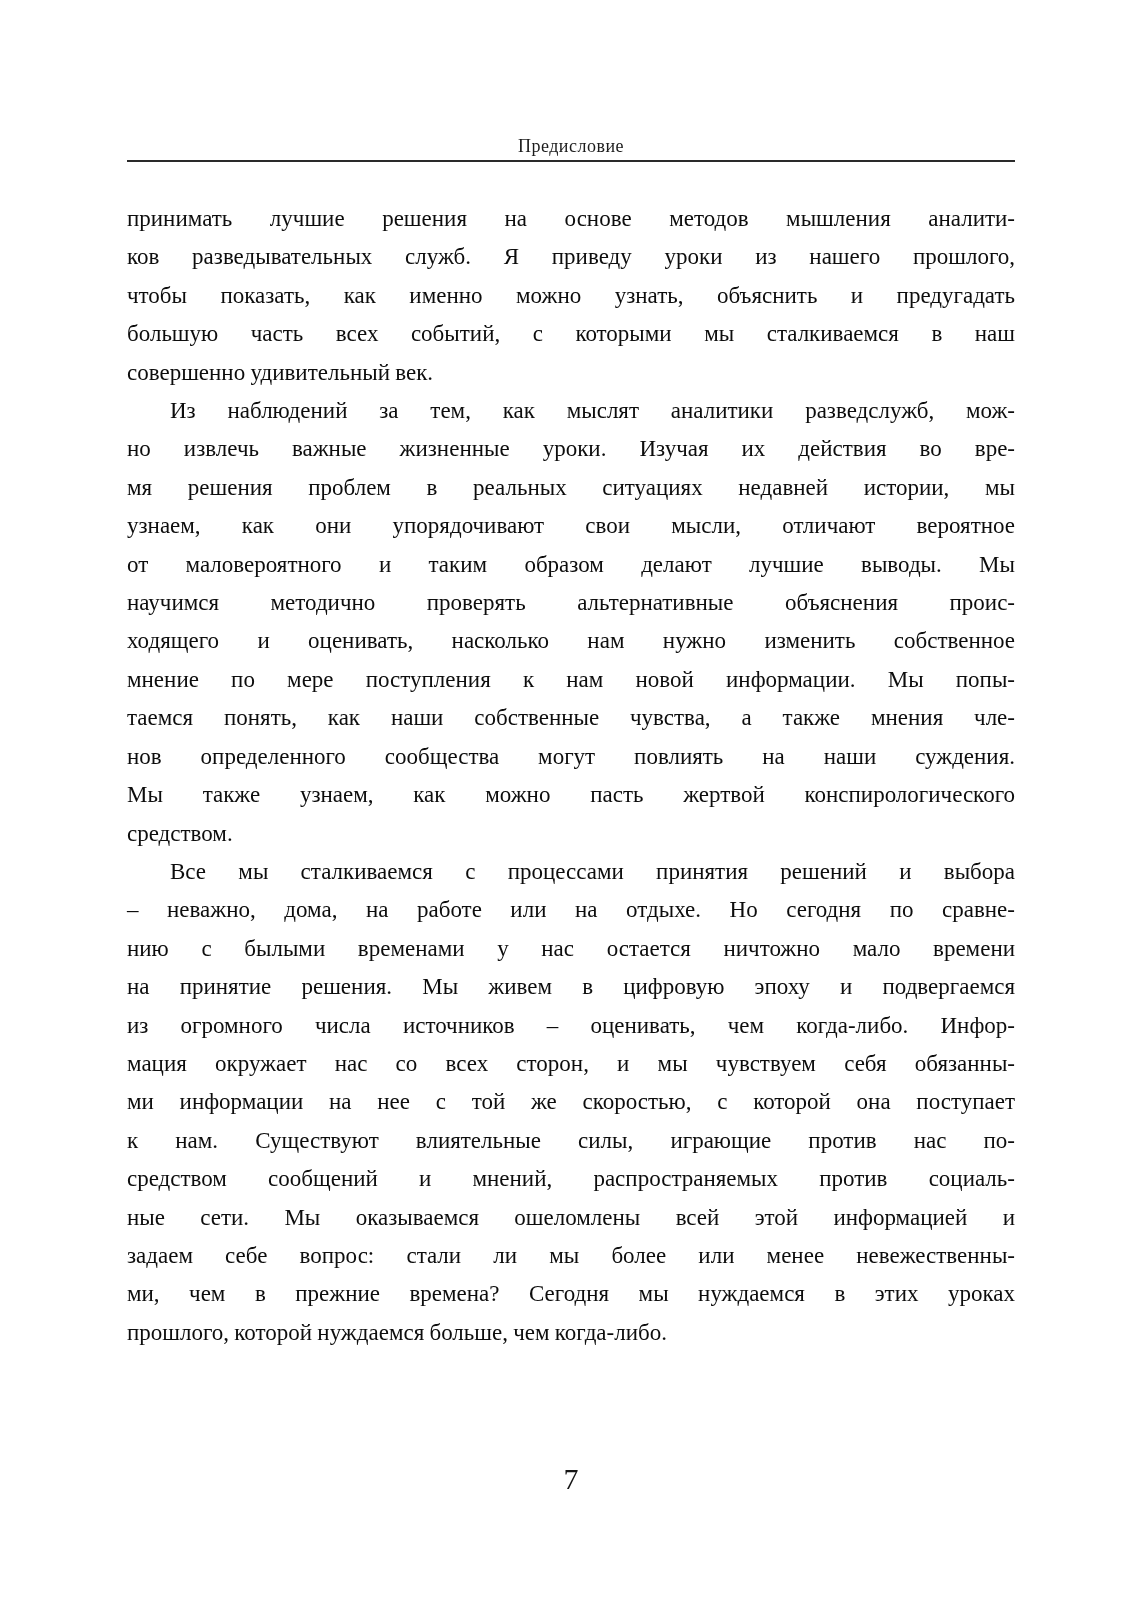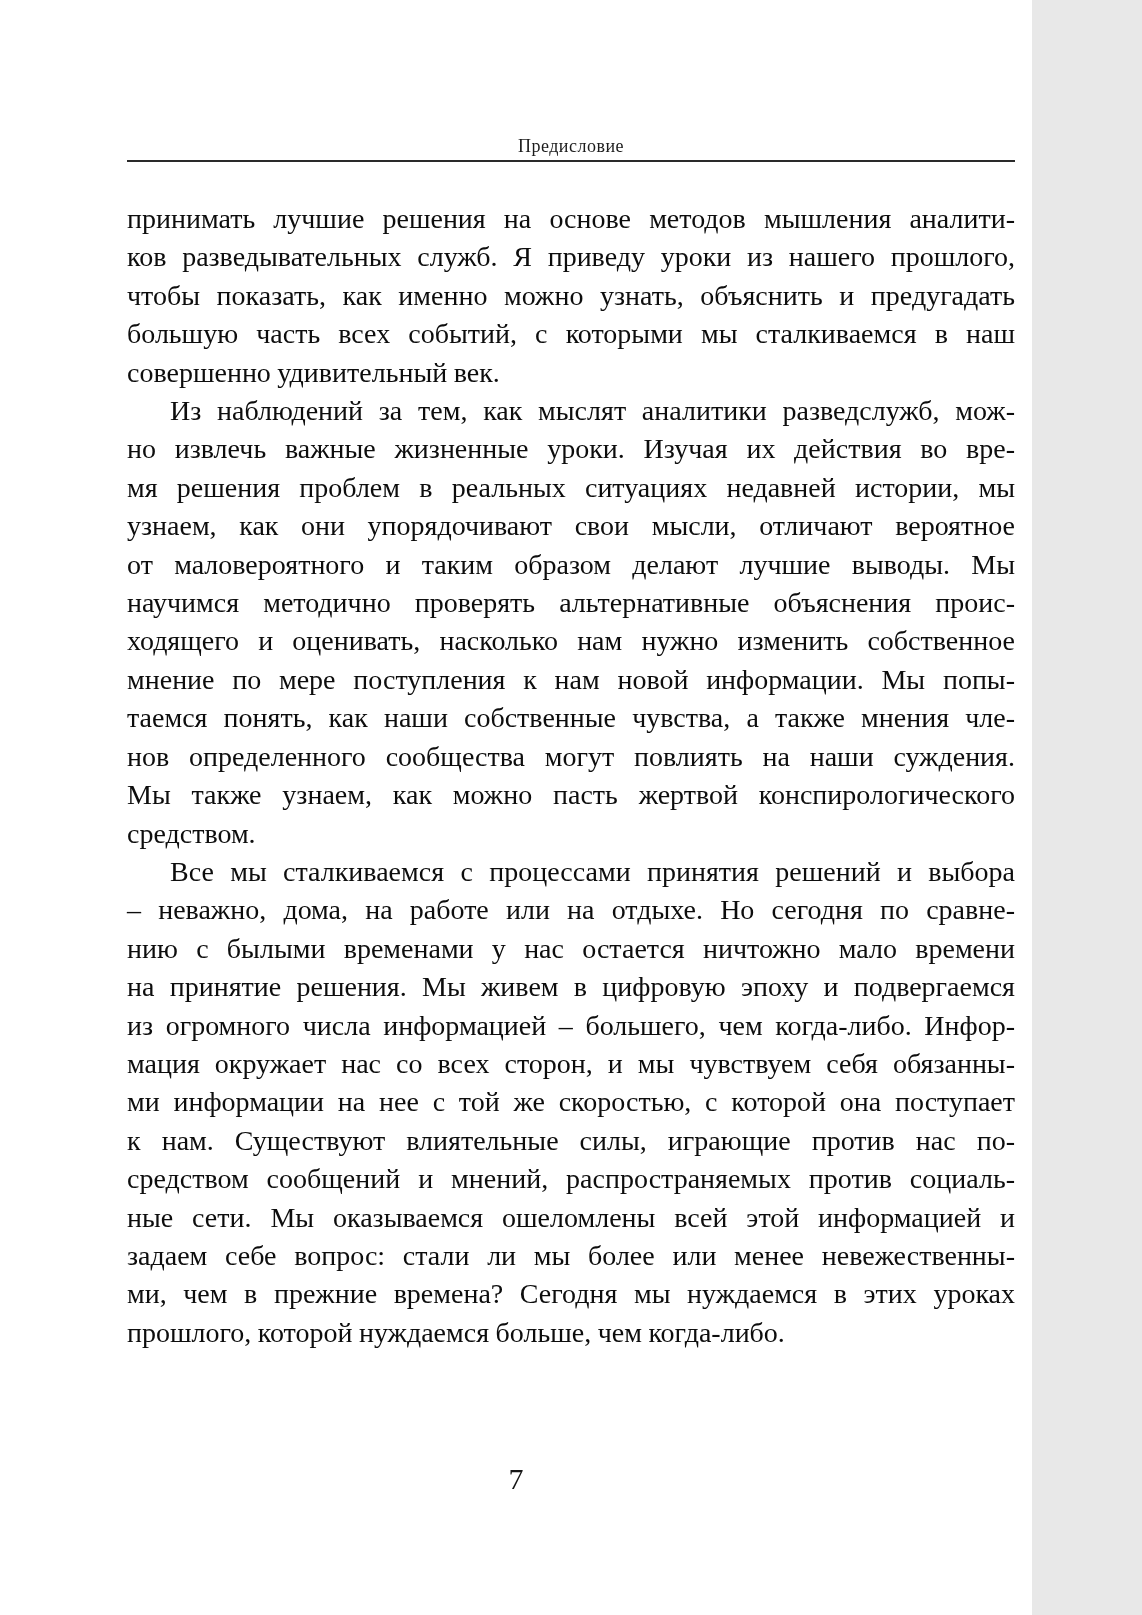--- a/index.html
+++ b/index.html
@@ -2,21 +2,21 @@
 <html><head>
 <meta charset="utf-8">
 <style>
   html, body {
     margin: 0;
     padding: 0;
     background: #e8e8e8;
   }
   .page {
     position: relative;
-    width: 1032px;
+    width: 1142px;
     height: 1615px;
     background: #ffffff;
     color: #0d0d0d;
     font-family: "Liberation Serif", "DejaVu Serif", serif;
     overflow: hidden;
   }
   .running-head {
     position: absolute;
     top: 137px;
     left: 127px;
@@ -33,21 +33,21 @@
     left: 127px;
     width: 888px;
     height: 0;
     border-top: 2px solid #2a2a2a;
   }
   .body-text {
     position: absolute;
     top: 200px;
     left: 127px;
     width: 888px;
-    font-size: 28px;
+    font-size: 23px;
     line-height: 38.4px;
   }
   .paragraph {
     margin: 0;
     padding: 0;
   }
   .line {
     text-align: justify;
     text-align-last: justify;
     white-space: normal;
@@ -104,21 +104,21 @@
       <div class="line">нов определенного сообщества могут повлиять на наши суждения.</div>
       <div class="line">Мы также узнаем, как можно пасть жертвой конспирологического</div>
       <div class="line para-end">средством.</div>
     </div>
 
     <div class="paragraph">
       <div class="line indent">Все мы сталкиваемся с процессами принятия решений и выбора</div>
       <div class="line">– неважно, дома, на работе или на отдыхе. Но сегодня по сравне-</div>
       <div class="line">нию с былыми временами у нас остается ничтожно мало времени</div>
       <div class="line">на принятие решения. Мы живем в цифровую эпоху и подвергаемся</div>
-      <div class="line">из огромного числа информацией – большего, чем когда-либо. Инфор-</div>
+      <div class="line">из огромного числа источников – оценивать, чем когда-либо. Инфор-</div>
       <div class="line">мация окружает нас со всех сторон, и мы чувствуем себя обязанны-</div>
       <div class="line">ми информации на нее с той же скоростью, с которой она поступает</div>
       <div class="line">к нам. Существуют влиятельные силы, играющие против нас по-</div>
       <div class="line">средством сообщений и мнений, распространяемых против социаль-</div>
       <div class="line">ные сети. Мы оказываемся ошеломлены всей этой информацией и</div>
       <div class="line">задаем себе вопрос: стали ли мы более или менее невежественны-</div>
       <div class="line">ми, чем в прежние времена? Сегодня мы нуждаемся в этих уроках</div>
       <div class="line para-end">прошлого, которой нуждаемся больше, чем когда-либо.</div>
     </div>
 

